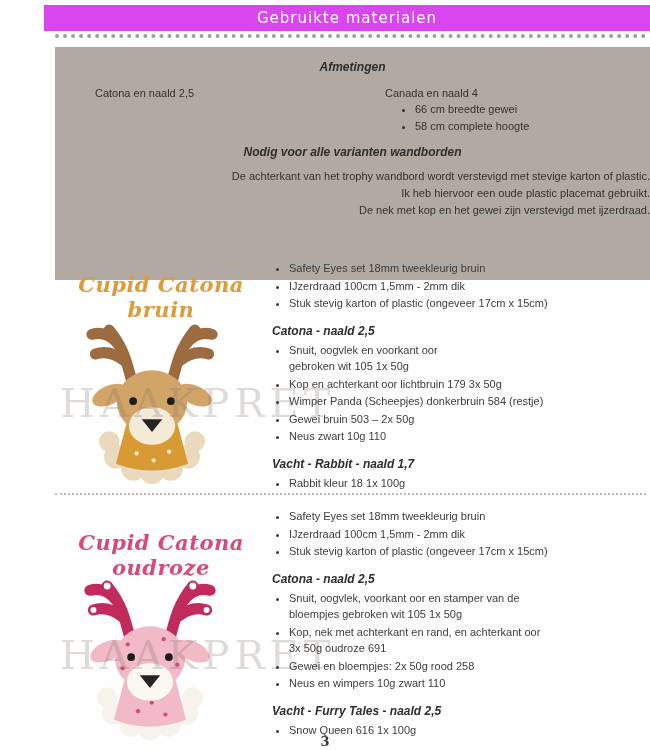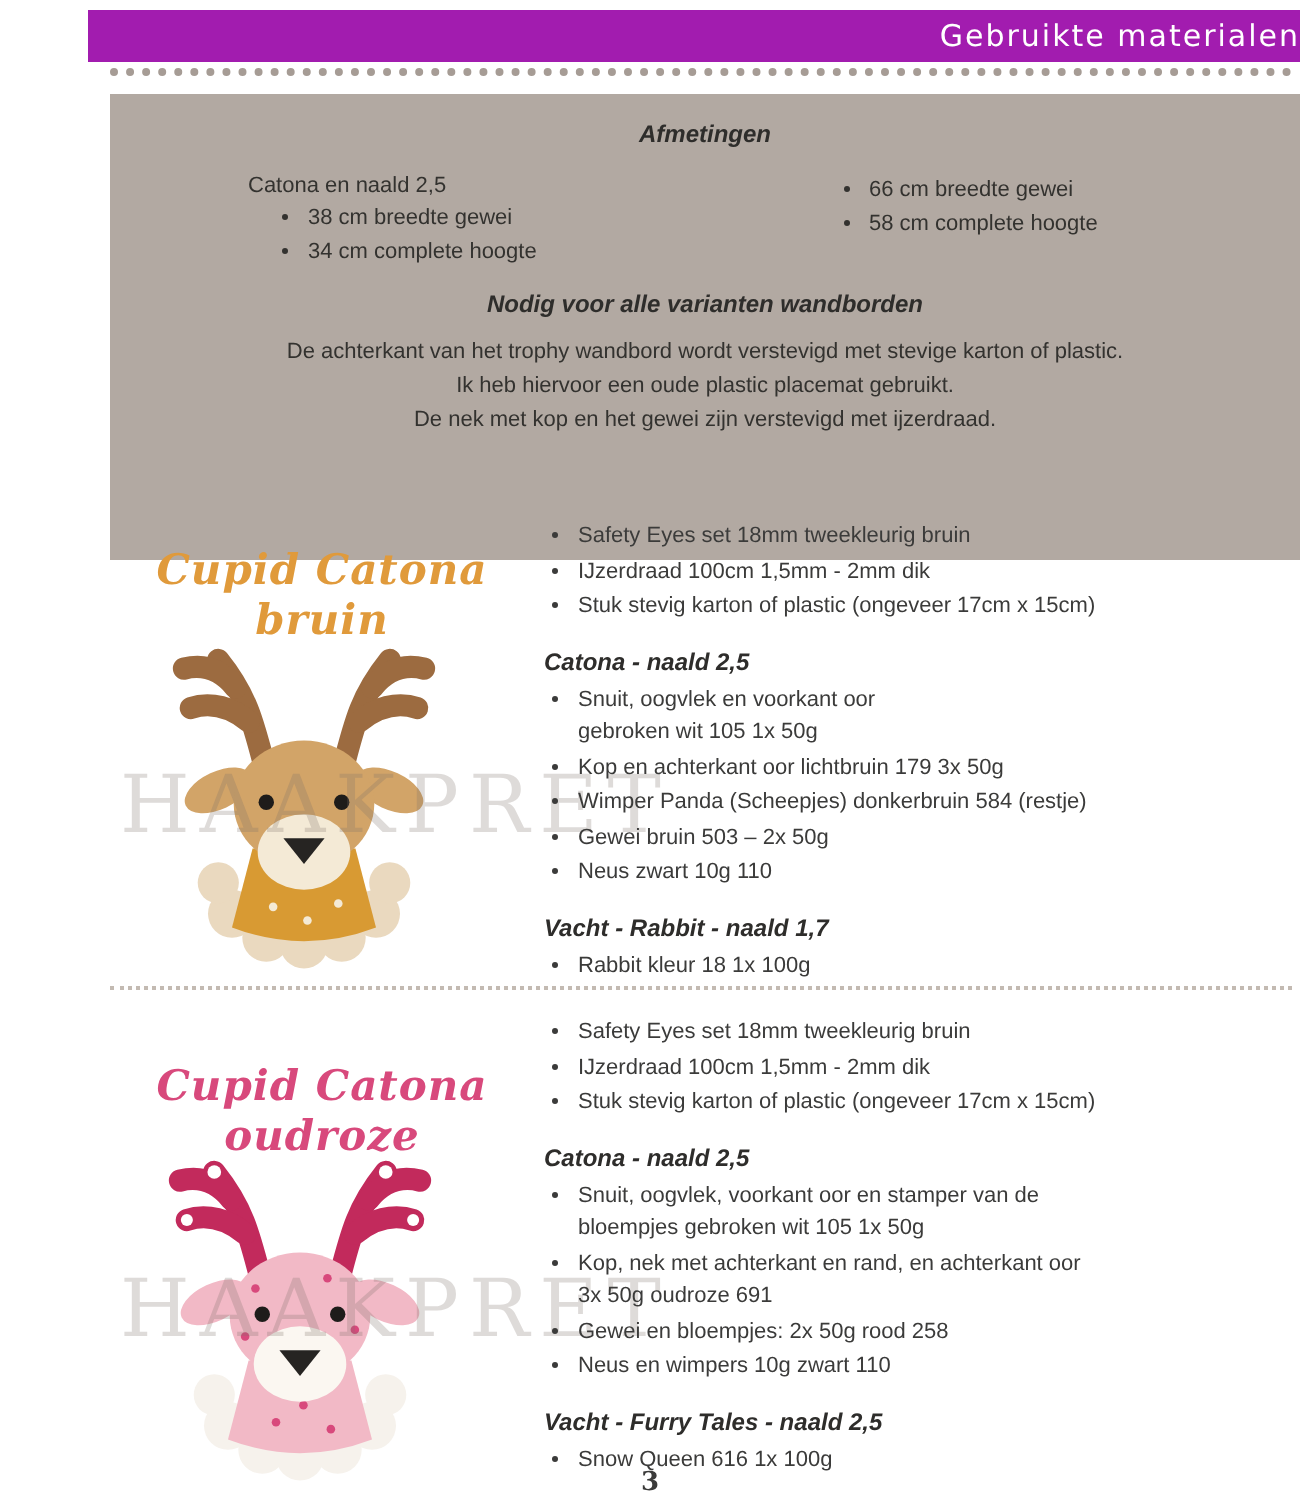--- a/index.html
+++ b/index.html
@@ -12,22 +12,22 @@
     font-family: "Liberation Sans", sans-serif;
     color: #3b3b3a;
     overflow: hidden;
     margin: 0 auto;
   }
 
   
   .header-bar {
     position: absolute;
     left: 44px; right: 0; top: 5px; height: 26px;
-    background: #a21caf;
-    display: flex; align-items: center; justify-content: flex-end;
+    background: #d946ef;
+    display: flex; align-items: center; justify-content: center;
   }
   .header-title {
     color: #ffffff;
     font-size: 15px;
     letter-spacing: 1px;
     font-family: "DejaVu Sans", sans-serif;
   }
   .dots-line {
     position: absolute;
     left: 55px; right: 4px; top: 32px; height: 6px;
@@ -47,29 +47,28 @@
     font-weight: bold;
     font-style: italic;
     font-size: 12px;
     color: #2e2d2b;
   }
   .columns {
     display: flex;
     text-align: left;
     margin-top: 13px;
     font-size: 11px;
-    padding-left: 29px;
   }
   .col-1 { margin-left: 40px; width: 255px; }
   .col-2 { margin-left: 35px; width: 255px; }
   .col-heading { font-size: 11px; margin-bottom: 2px; }
   .info-box ul { list-style: disc; padding-left: 30px; }
   .info-box li { font-size: 11px; line-height: 1.5; }
   .needed-heading { margin-top: 11px; }
-  .para { margin-top: 9px; font-size: 11px; line-height: 1.55; }
+  .para { margin-top: 9px; font-size: 11px; line-height: 1.55; text-align: right; }
 
   
   .variant { position: absolute; left: 0; width: 650px; height: 241px; }
   .variant-1 { top: 252px; }
   .variant-2 { top: 500px; }
 
   .script-title {
     position: absolute;
     left: 46px; width: 230px;
     text-align: center;
@@ -139,26 +138,23 @@
   <div class="header-bar">
     <span class="header-title">Gebruikte materialen</span>
   </div>
   <div class="dots-line"></div>
 
   <div class="info-box">
     <div class="box-heading">Afmetingen</div>
     <div class="columns">
       <div class="col-1">
         <div class="col-heading">Catona en naald 2,5</div>
-        <ul>
-            <li>38 cm breedte gewei</li>
-            <li>34 cm complete hoogte</li>
-          </ul>
       </div>
       <div class="col-2">
+        <div class="col-heading">Canada en naald 4</div>
         <ul>
             <li>66 cm breedte gewei</li>
             <li>58 cm complete hoogte</li>
           </ul>
       </div>
     </div>
     <div class="box-heading needed-heading">Nodig voor alle varianten wandborden</div>
     <div class="para">
       <div>De achterkant van het trophy wandbord wordt verstevigd met stevige karton of plastic.</div>
       <div>Ik heb hiervoor een oude plastic placemat gebruikt.</div>

